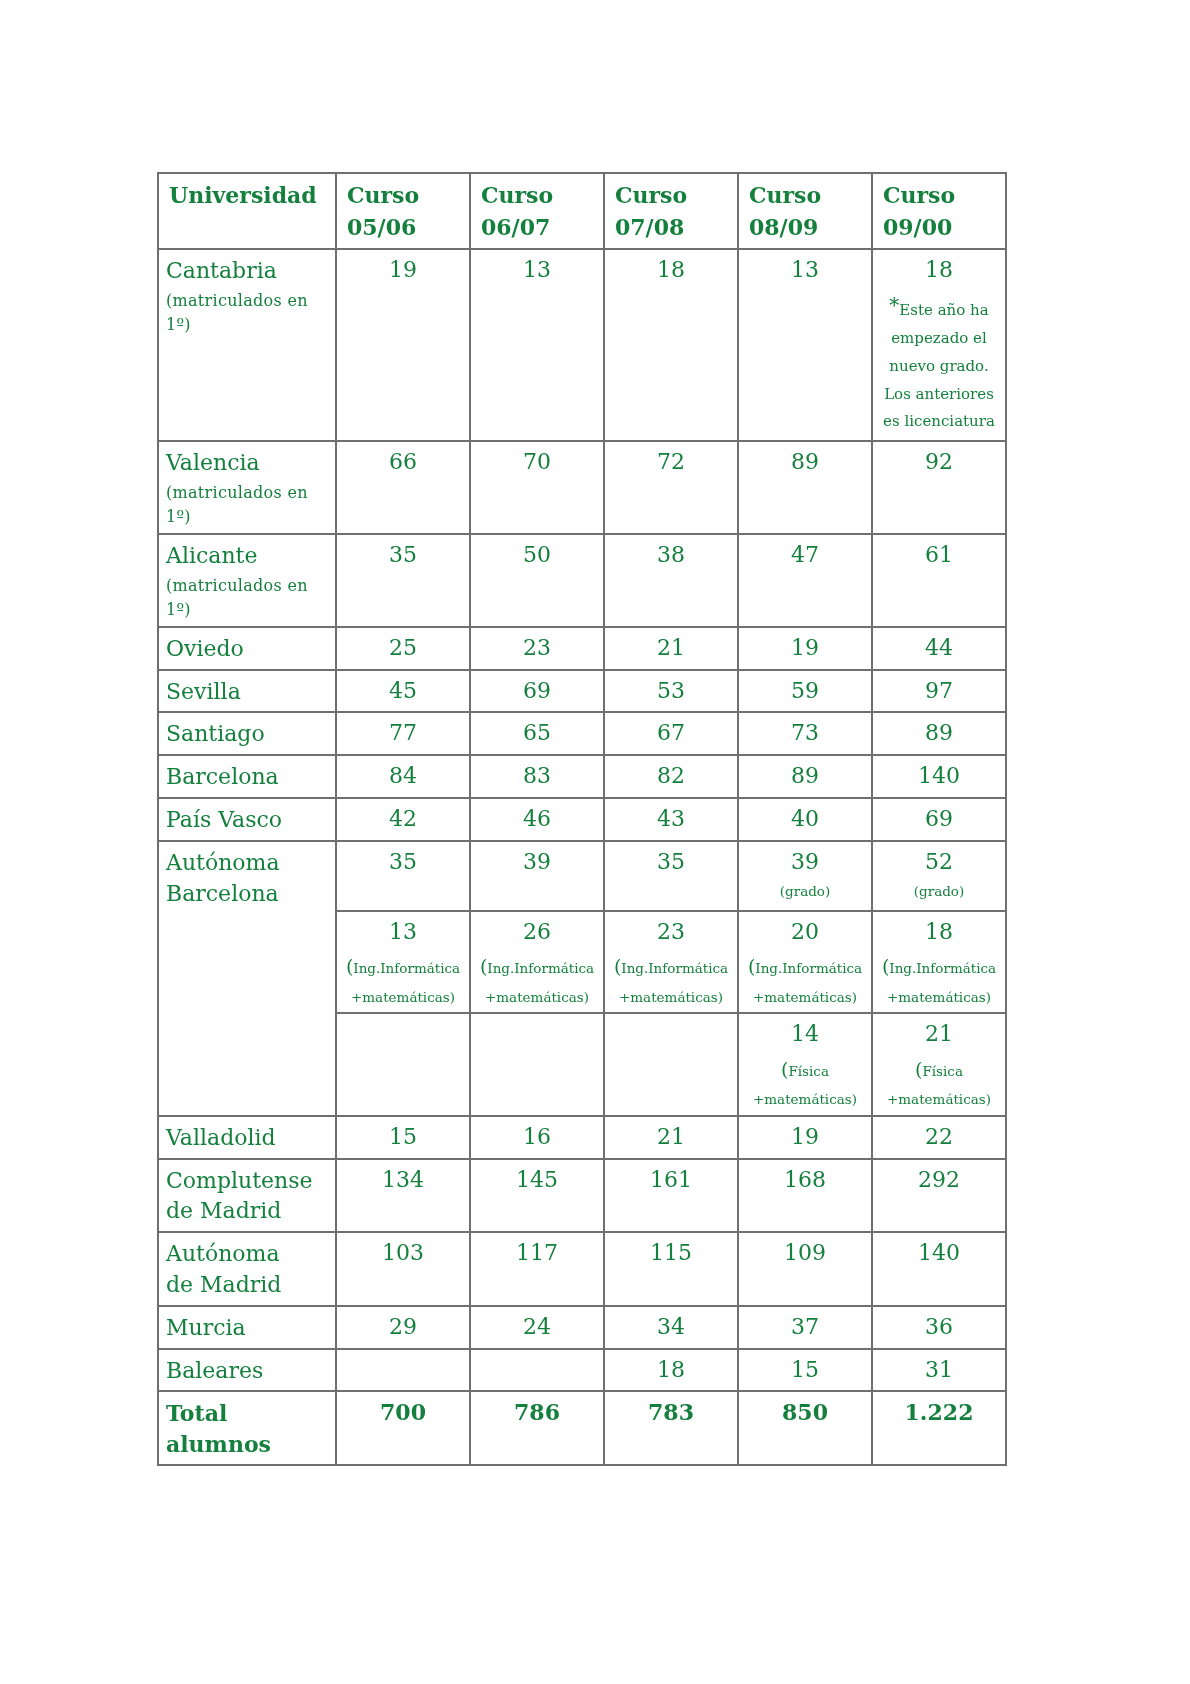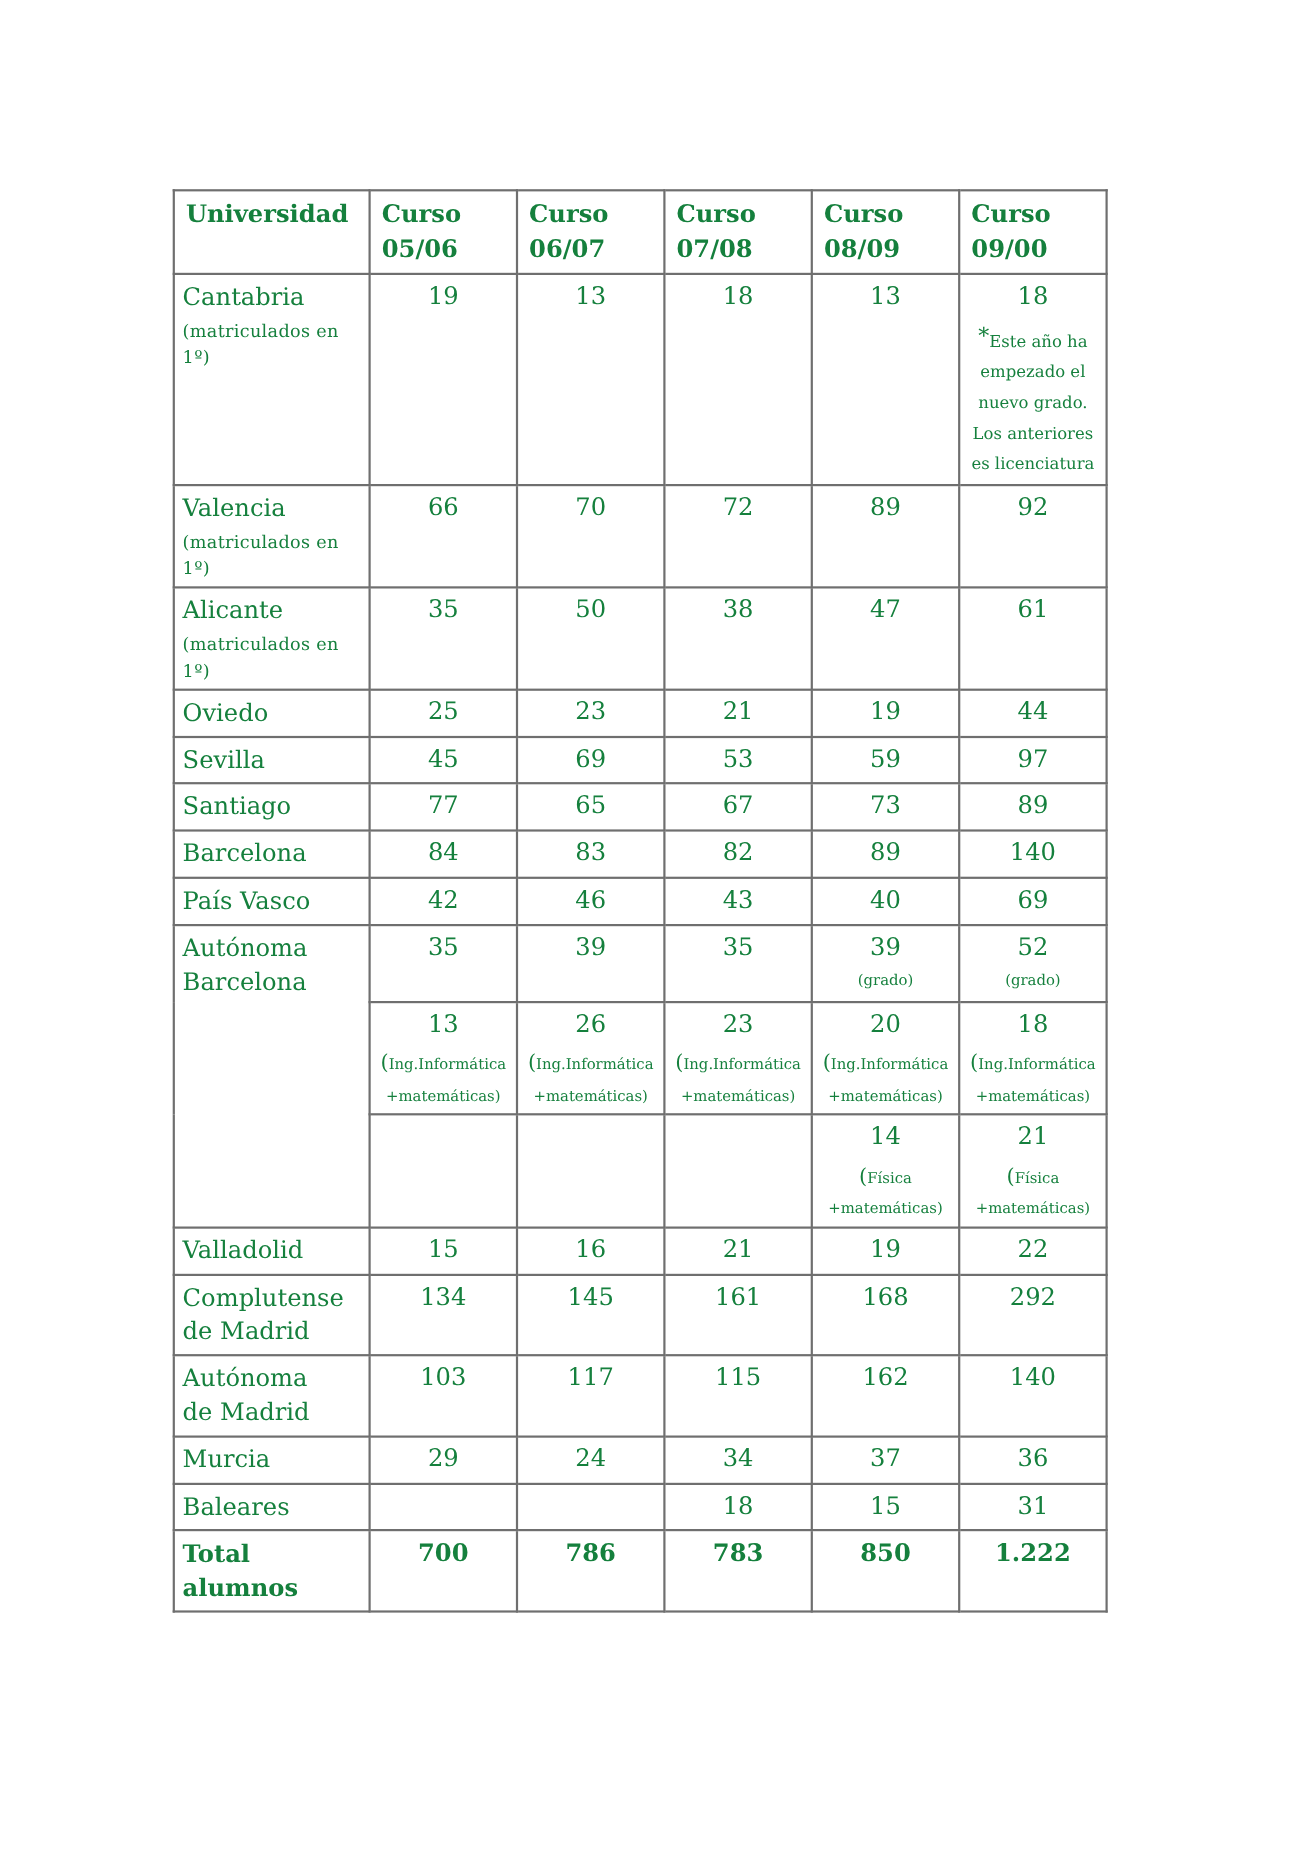--- a/index.html
+++ b/index.html
@@ -388,21 +388,21 @@
           <td class="num">
             <div>103</div>
           </td>
           <td class="num">
             <div>117</div>
           </td>
           <td class="num">
             <div>115</div>
           </td>
           <td class="num">
-            <div>162</div>
+            <div>109</div>
           </td>
           <td class="num">
             <div>140</div>
           </td>
         </tr>
         <tr style="height: 32px;">
           <td class="lbl">
             <div>Murcia</div>
           </td>
           <td class="num">

